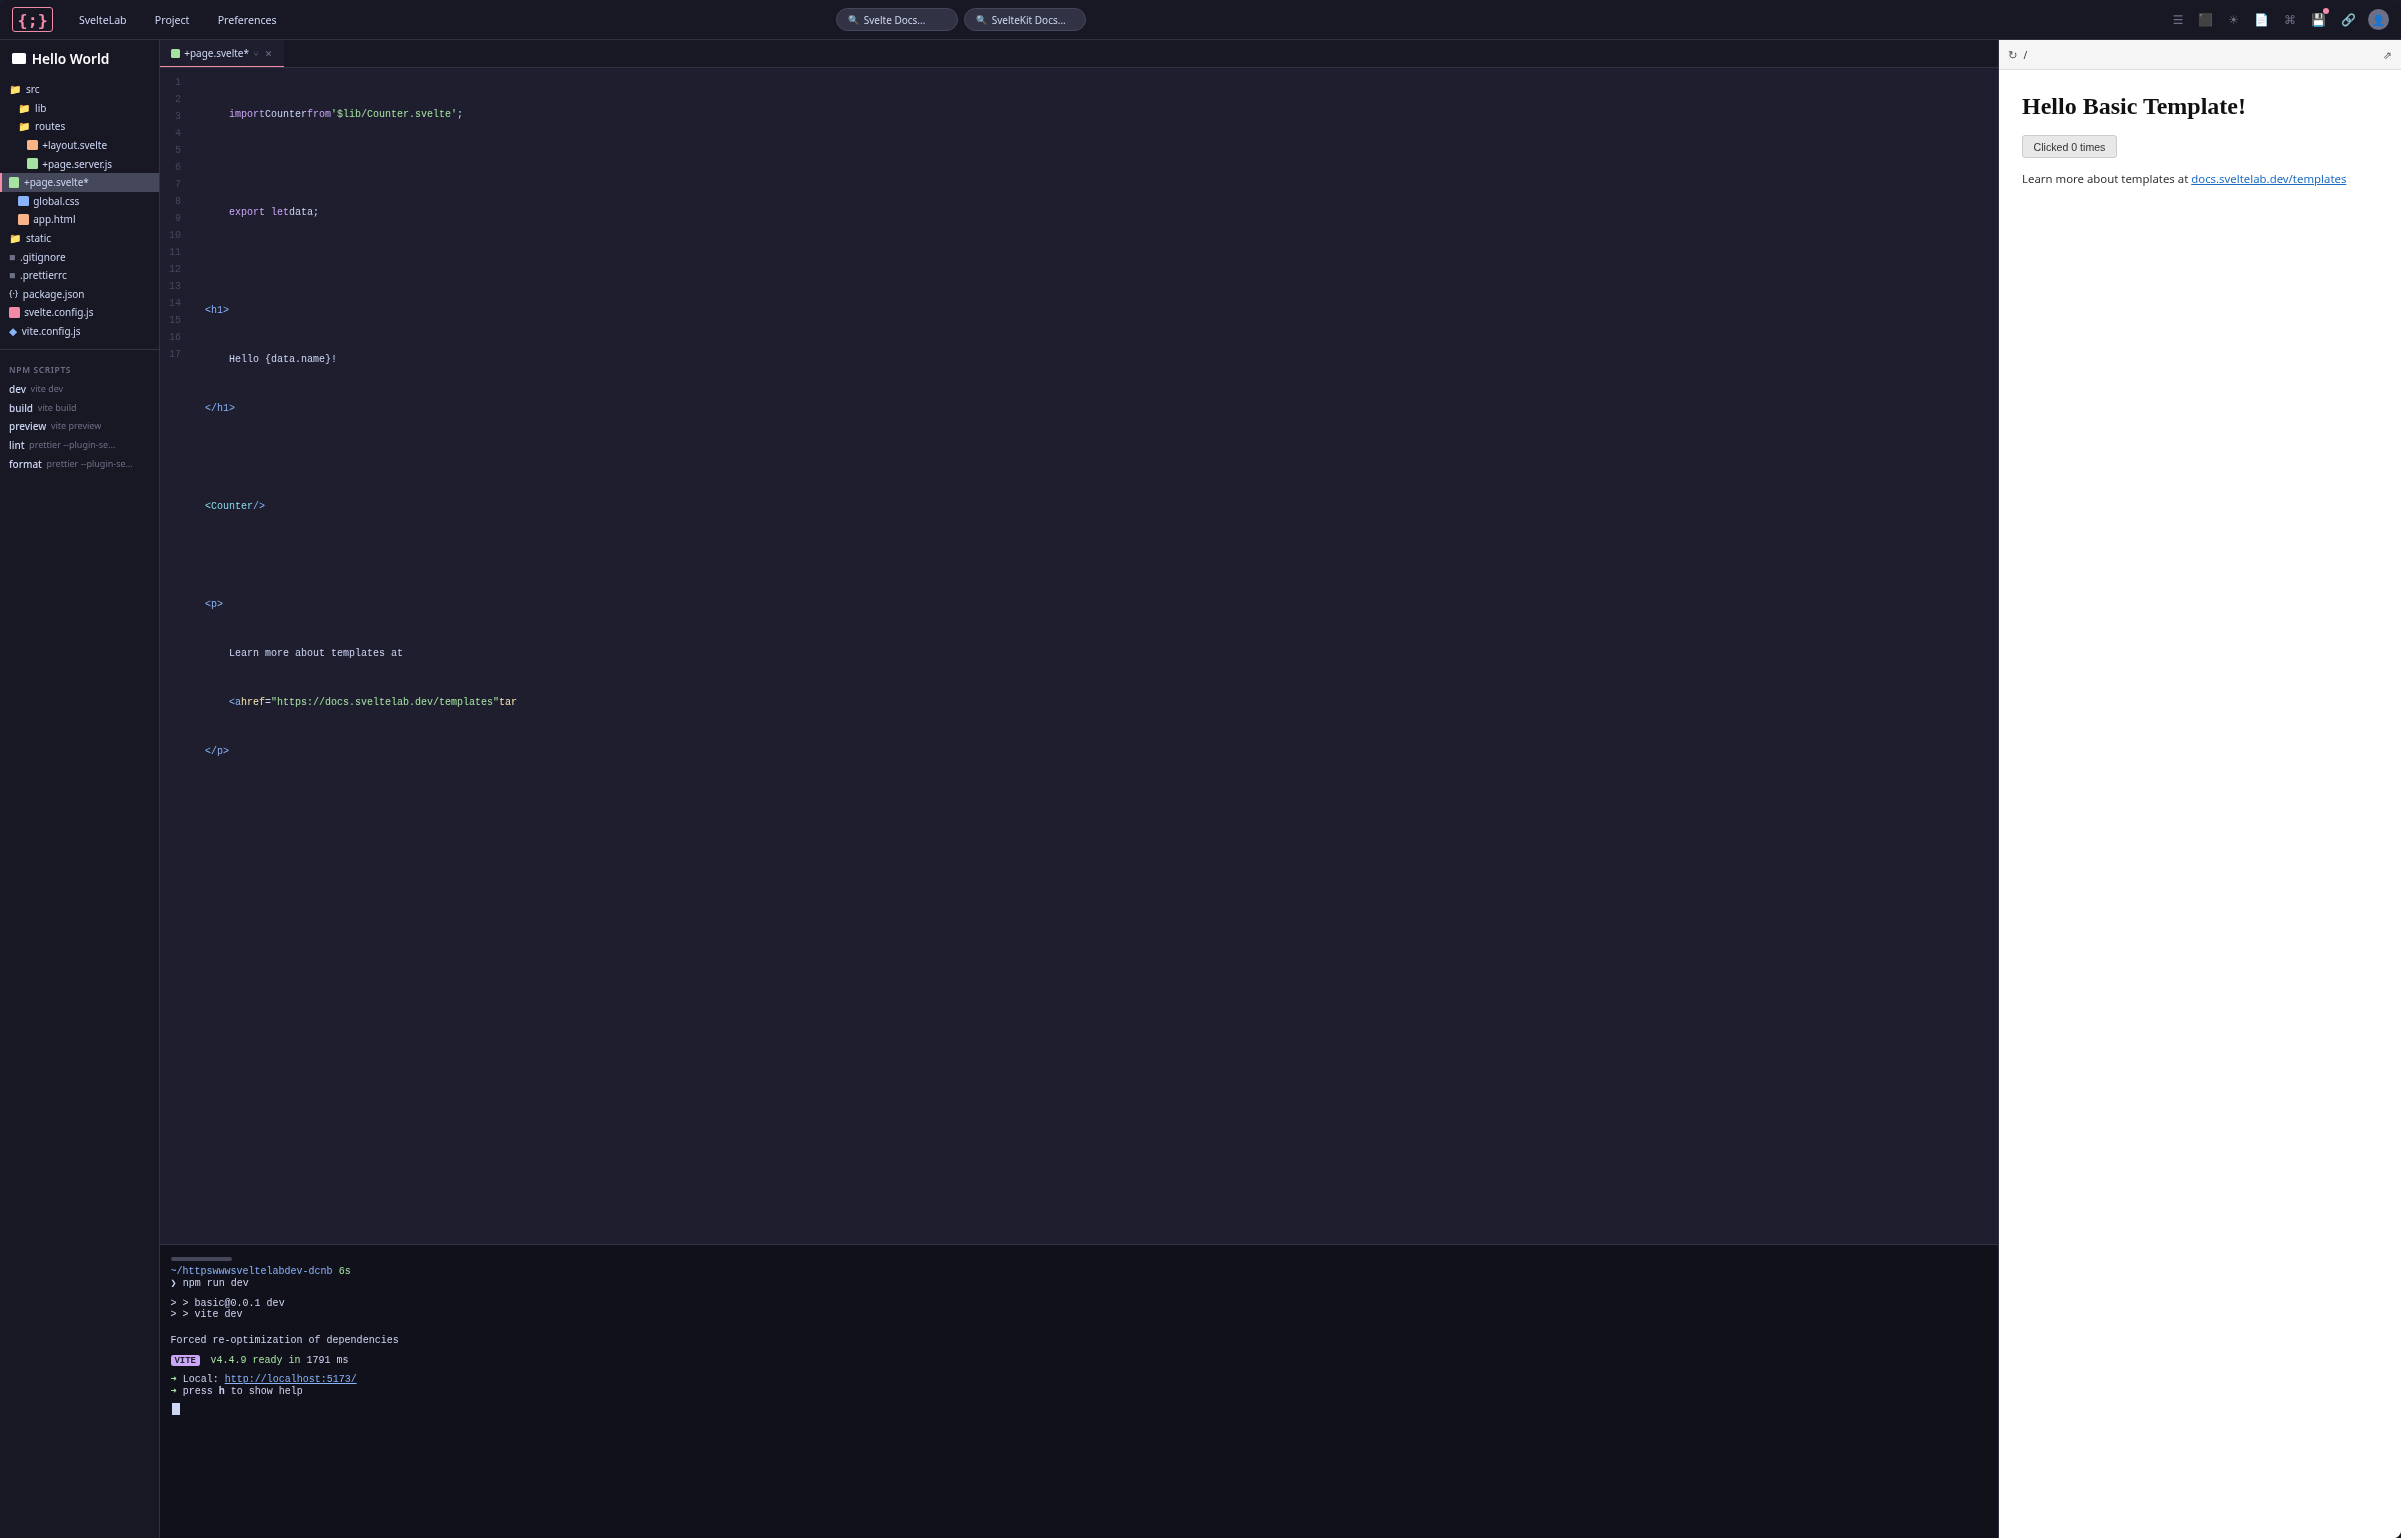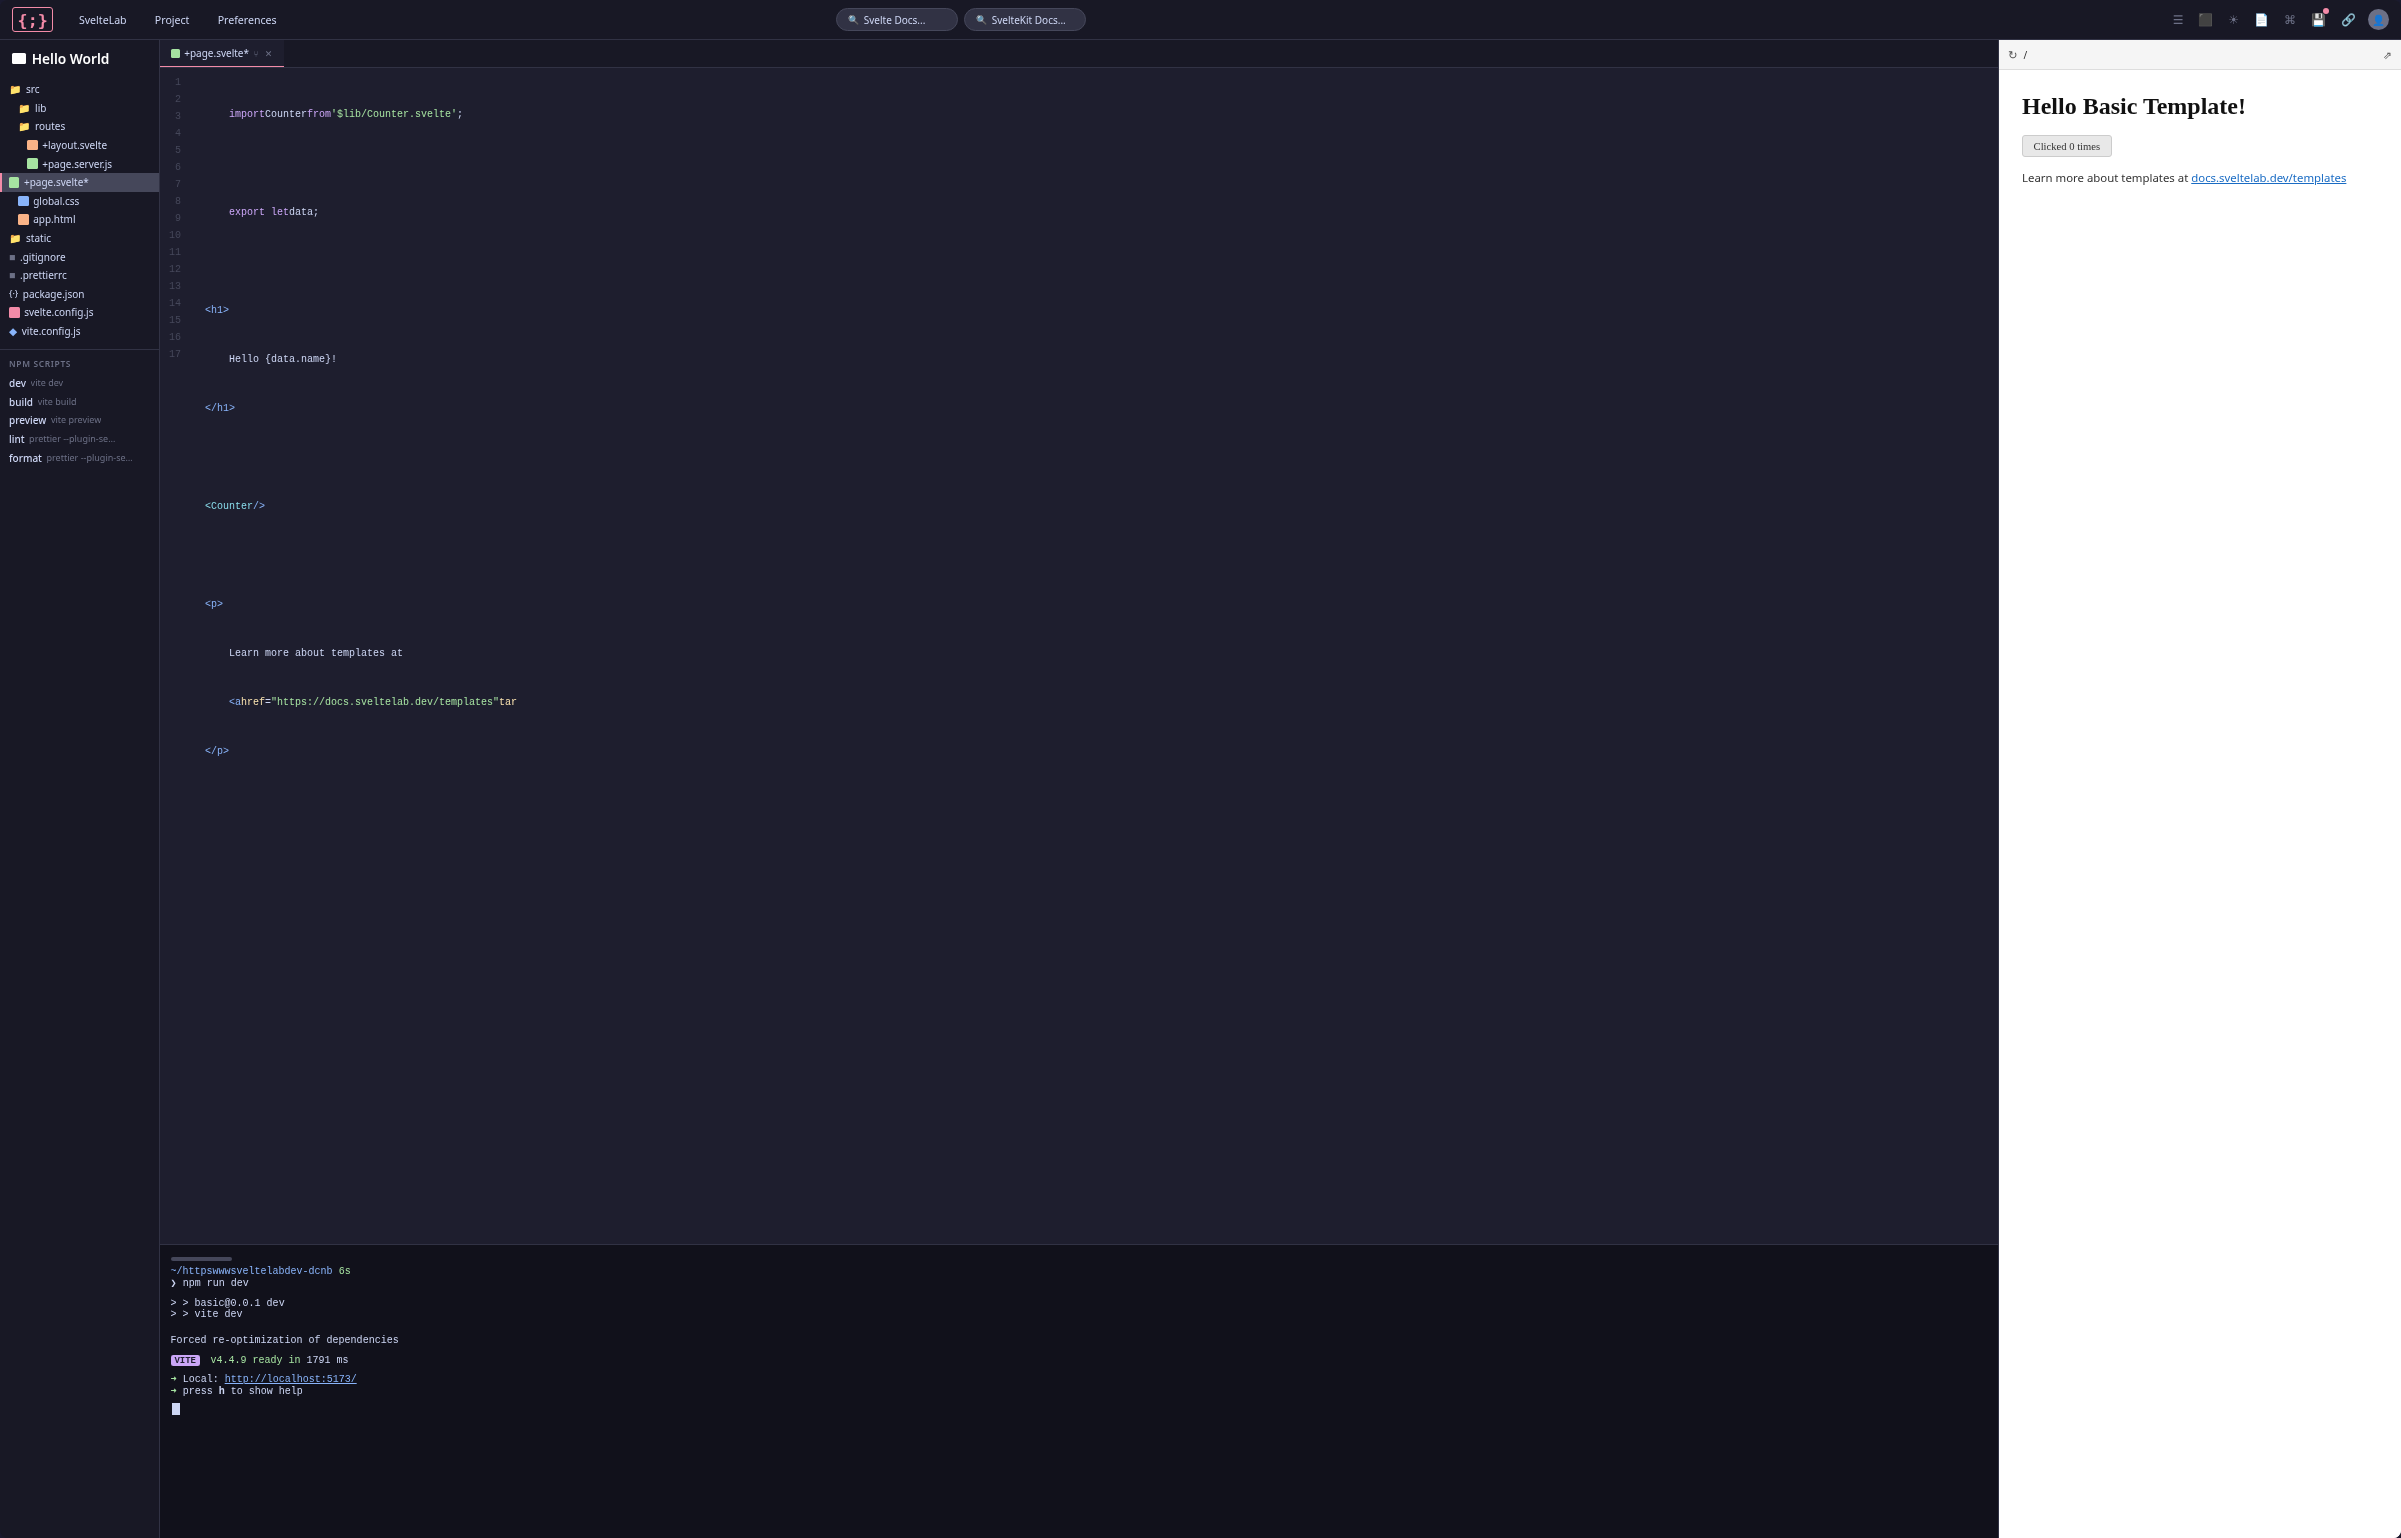--- a/index.html
+++ b/index.html
@@ -158,21 +158,21 @@
     .tree-item.selected {
       background: #45475a;
       border-left: 2.3px solid #f38ba8;
       padding-left: 6.8px;
     }
     .tree-indent { padding-left: 18px; }
     .tree-indent2 { padding-left: 27px; }
     .icon-green { color: #a6e3a1; }
     .icon-yellow { color: #f9e2af; }
     .npm-scripts {
-      padding: 8px 9px;
+      padding: 14px 9px;
       border-top: 0.8px solid #313244;
       margin-top: 6px;
     }
     .npm-scripts-title {
       font-size: 8.4px;
       color: #6c7086;
       font-weight: 600;
       letter-spacing: 0.08em;
       margin-bottom: 4.6px;
     }
@@ -368,21 +368,20 @@
     .preview-button {
       display: inline-block;
       background: #e8e8e8;
       border: 0.8px solid #ccc;
       border-radius: 3px;
       padding: 4.6px 10.6px;
       font-size: 10.6px;
       color: #333;
       cursor: pointer;
       margin-bottom: 12px;
-      font-family: Liberation Serif, serif;
     }
     .preview-text {
       font-size: 11.4px;
       color: #333;
       line-height: 1.5;
     }
     .preview-link {
       color: #1a6cc4;
       text-decoration: underline;
     }

